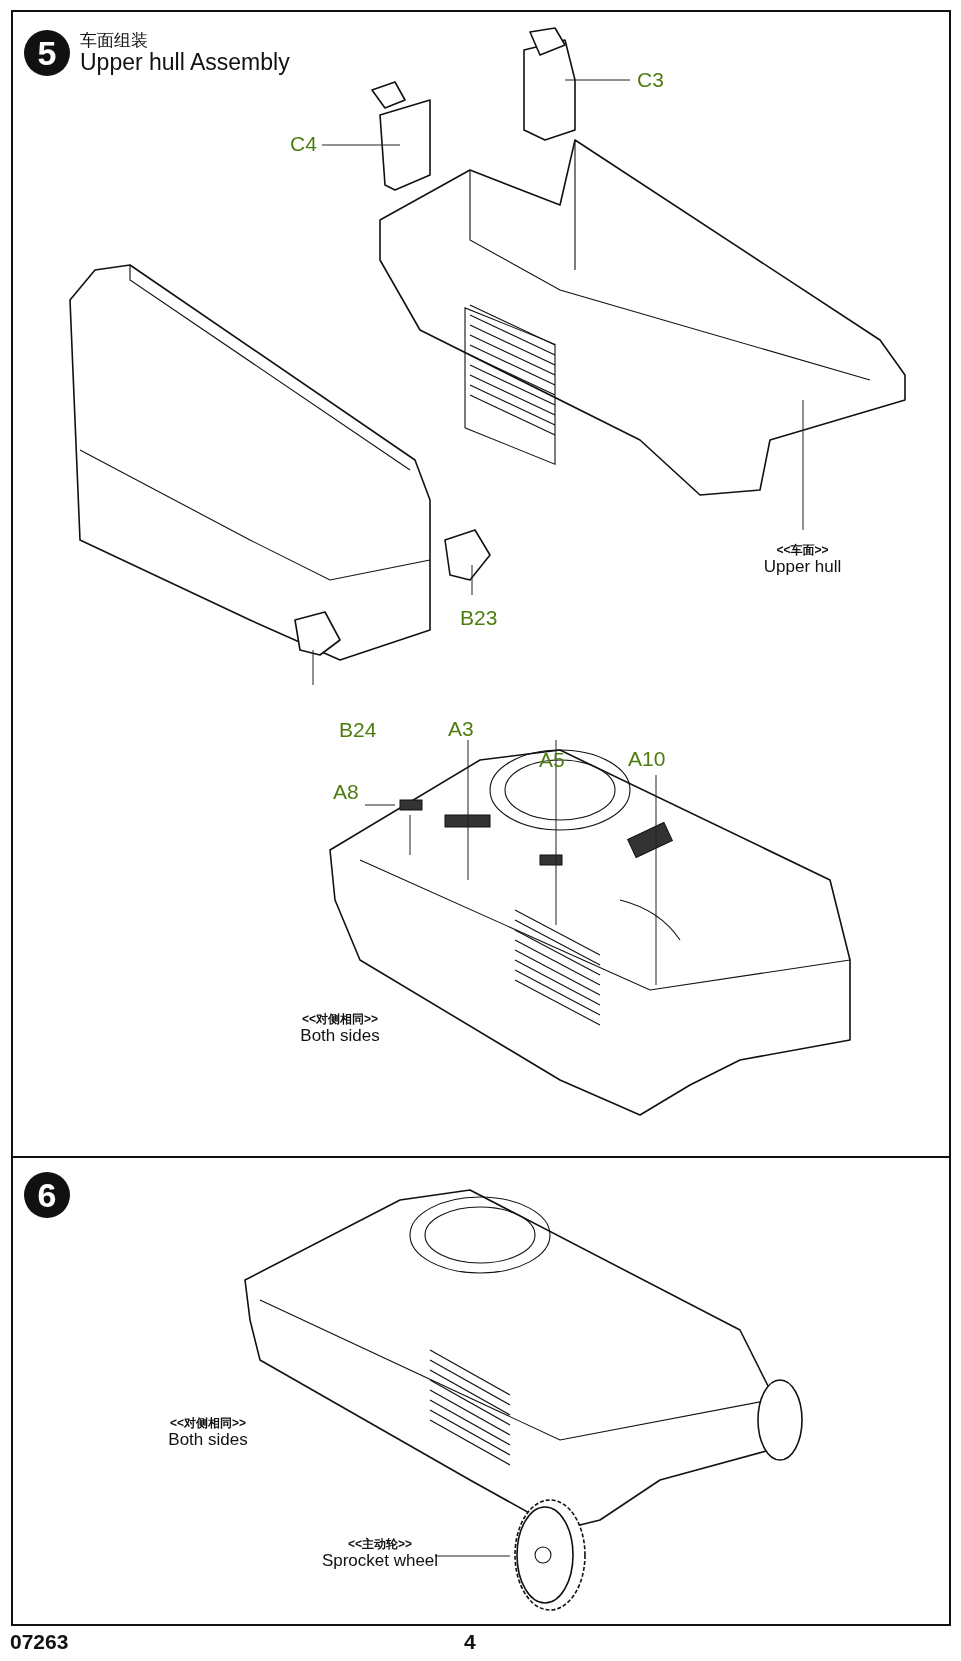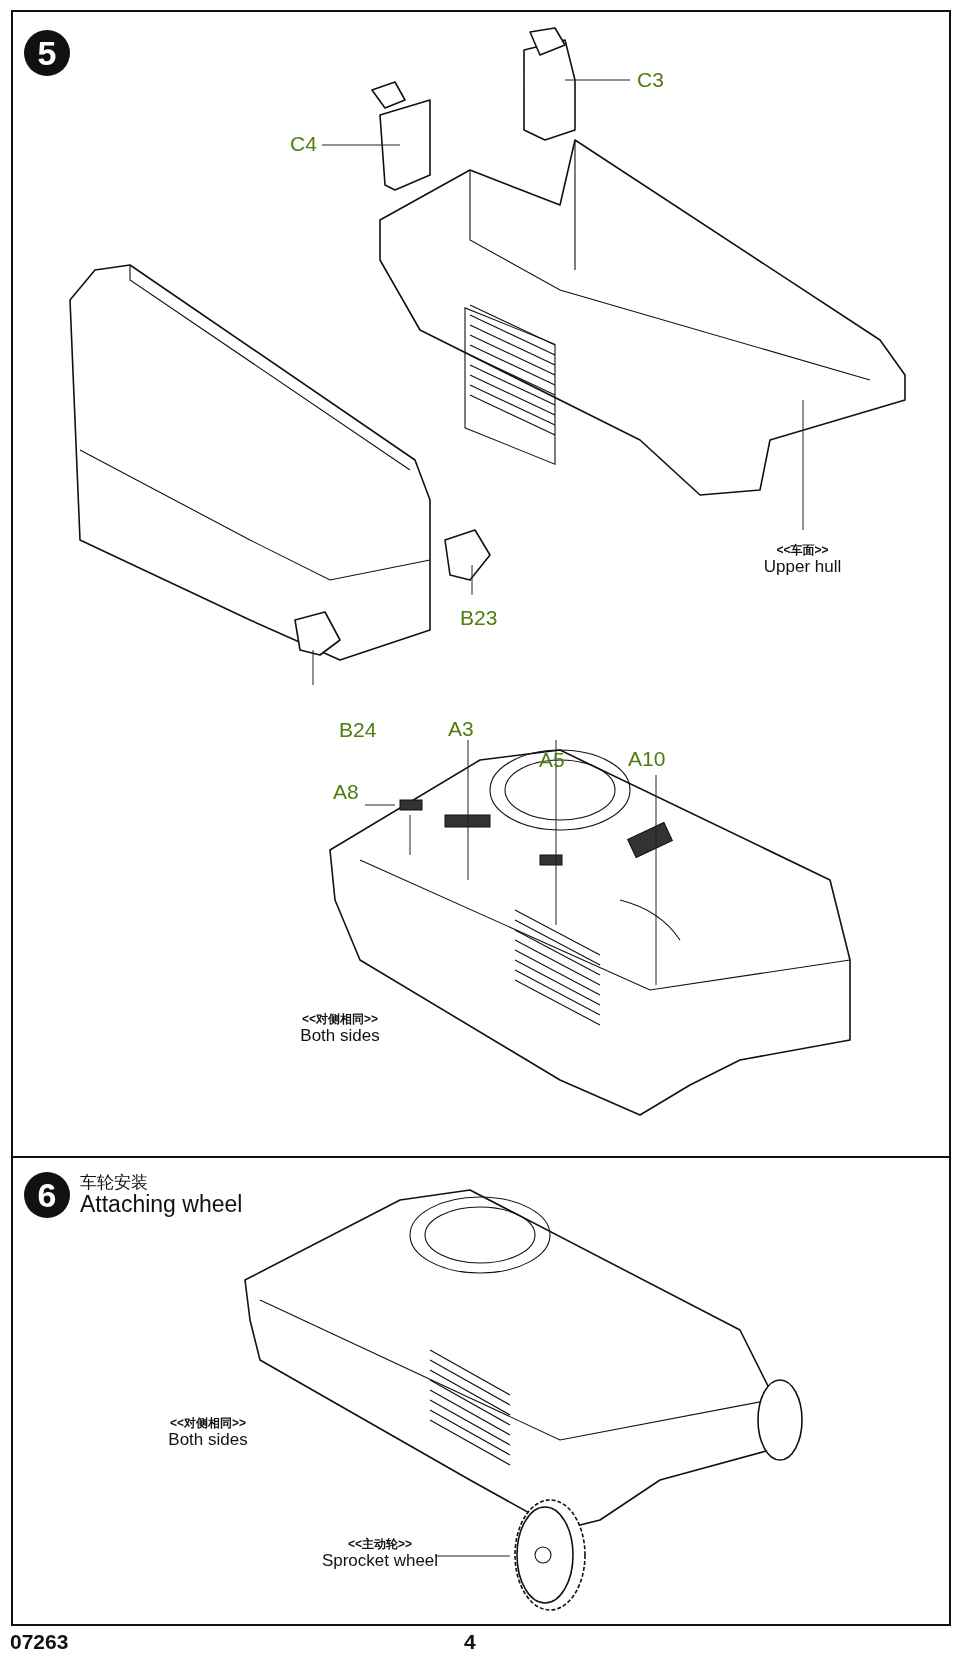--- a/index.html
+++ b/index.html
@@ -117,20 +117,24 @@
     <line class="leader" x1="556" y1="740" x2="556" y2="925"></line>
     <line class="leader" x1="656" y1="775" x2="656" y2="985"></line>
     <line class="leader" x1="365" y1="805" x2="395" y2="805"></line>
     <line class="leader" x1="410" y1="815" x2="410" y2="855"></line>
     <line class="leader" x1="435" y1="1556" x2="510" y2="1556"></line>
   </g>
 </svg>
 
 <div class="step" style="left:24px; top:30px;">
   <div class="num">5</div>
+  <div class="txt">
+    <span class="cn">车面组装</span>
+    <span class="en">Upper hull Assembly</span>
+  </div>
 </div>
 
 <span class="lbl" style="left:637px; top:68px;">C3</span>
 <span class="lbl" style="left:290px; top:132px;">C4</span>
 <span class="lbl" style="left:460px; top:606px;">B23</span>
 <span class="lbl" style="left:294px; top:718px;margin-left:45px;">B24</span>
 <span class="lbl" style="left:448px; top:717px;">A3</span>
 <span class="lbl" style="left:539px; top:717px;margin-top:31px;">A5</span>
 <span class="lbl" style="left:333px; top:780px;">A8</span>
 <span class="lbl" style="left:628px; top:747px;">A10</span>
@@ -139,24 +143,20 @@
   <div class="cn">&lt;&lt;车面&gt;&gt;</div>
   <div>Upper hull</div>
 </div>
 <div class="note" style="left:280px; top:1012px; width:120px;">
   <div class="cn">&lt;&lt;对侧相同&gt;&gt;</div>
   <div>Both sides</div>
 </div>
 
 <div class="step" style="left:24px; top:1172px;">
   <div class="num">6</div>
-  <div class="txt">
-    <span class="cn">车轮安装</span>
-    <span class="en">Attaching wheel</span>
-  </div>
 </div>
 
 <div class="note" style="left:148px; top:1416px; width:120px;">
   <div class="cn">&lt;&lt;对侧相同&gt;&gt;</div>
   <div>Both sides</div>
 </div>
 <div class="note" style="left:305px; top:1537px; width:150px;">
   <div class="cn">&lt;&lt;主动轮&gt;&gt;</div>
   <div>Sprocket wheel</div>
 </div>

